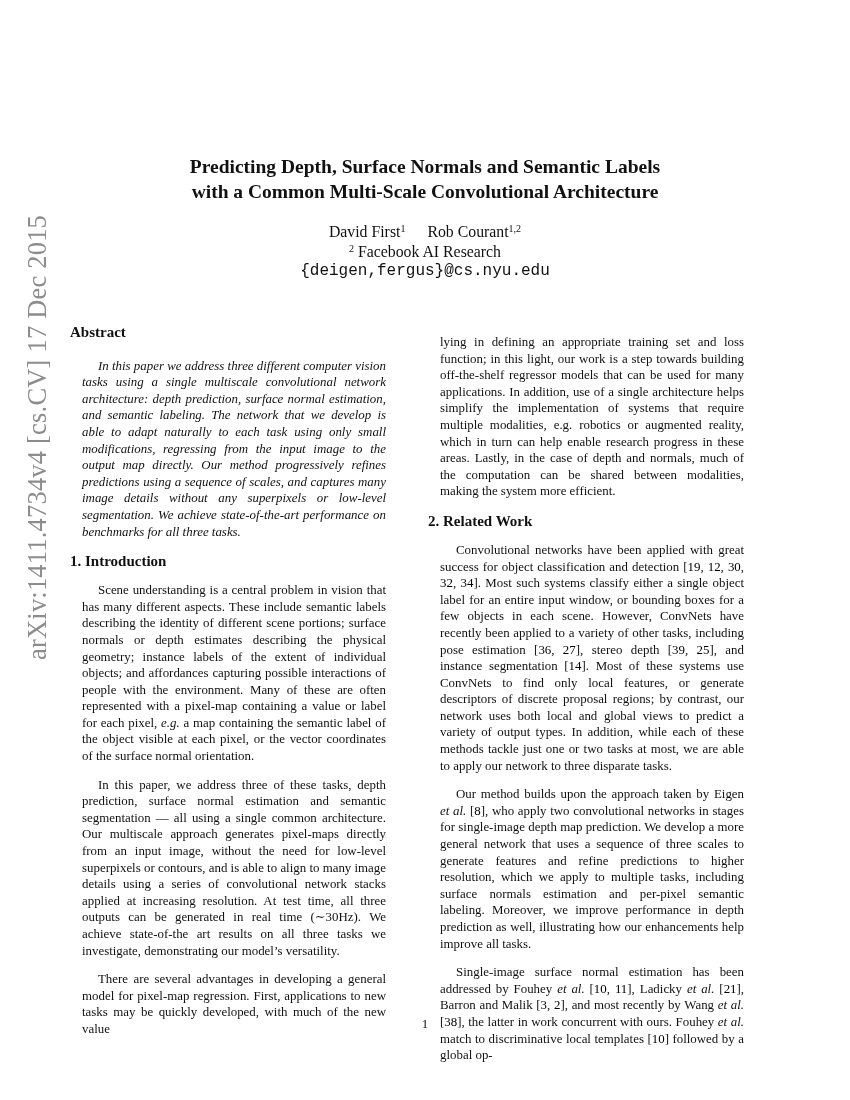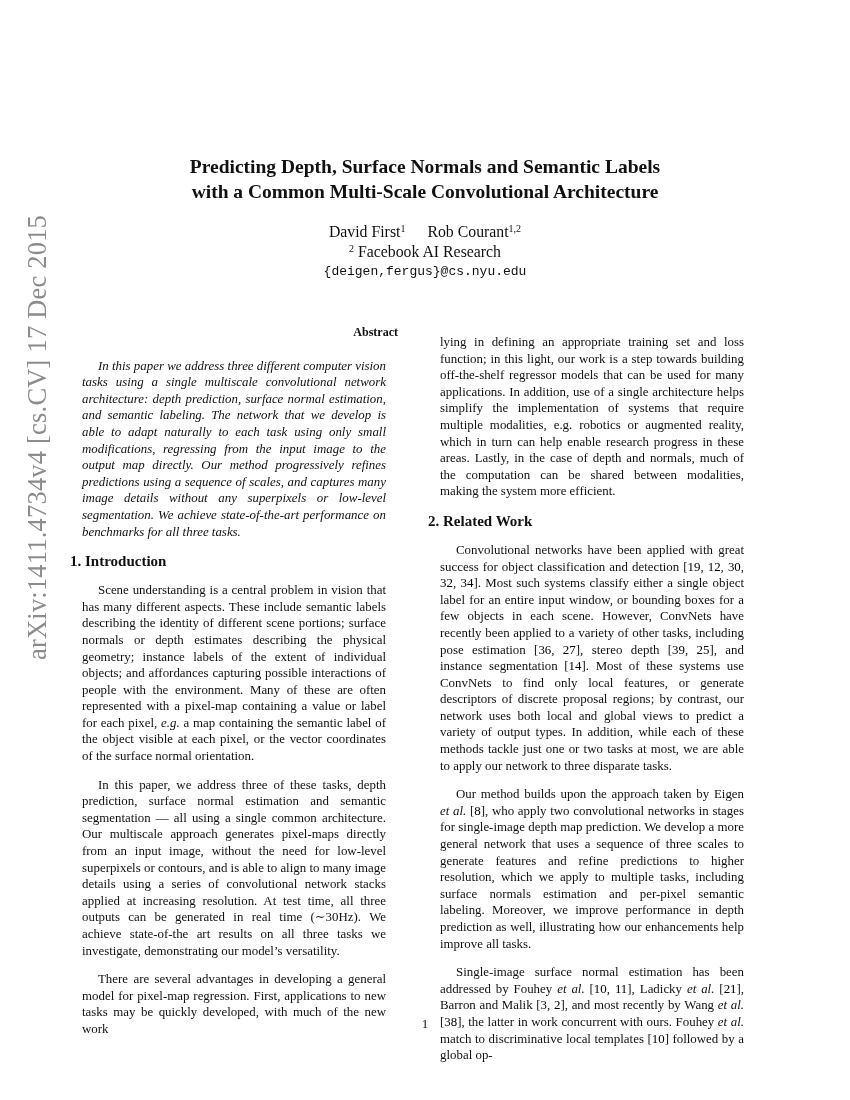--- a/index.html
+++ b/index.html
@@ -7,27 +7,27 @@
          font-family: "Liberation Serif", "DejaVu Serif", serif; color: #111; }
   .arxiv { position: absolute; left: 22px; top: 660px; width: 400px; transform-origin: 0 0;
            transform: rotate(-90deg); font-size: 26.5px; color: #8c8c8c; white-space: nowrap;
            font-family: "Liberation Serif", serif; letter-spacing: 0.2px; }
   .title { position: absolute; left: 100px; width: 650px; top: 144px; text-align: center;
            font-weight: bold; font-size: 19.5px; line-height: 25px; margin-top: 10px; }
   .authors { position: absolute; left: 100px; width: 650px; top: 222px; text-align: center;
              font-size: 15.8px; line-height: 19.5px; }
   .authors sup { font-size: 10px; vertical-align: 5px; line-height: 0; }
   .authors .gap { display: inline-block; width: 22px; }
-  .email { font-family: "Liberation Mono", monospace; font-size: 13px; display: block; margin-top: 1px; }
+  .email { font-family: "Liberation Mono", monospace; font-size: 16px; display: block; margin-top: 1px; }
   .col { position: absolute; top: 322px; width: 328px; font-size: 12.9px; line-height: 16.6px; text-align: justify; }
   .col.left { left: 70px; }
   .col.right { left: 428px; }
   .col p { margin: 12px; text-indent: 16px; hyphens: auto; }
   .col p.noindent { text-indent: 0; }
-  .abstract-h { text-align: right; font-weight: bold; font-size: 12px; margin: 2px 0 17px 0; }
+  .abstract-h { text-align: left; font-weight: bold; font-size: 15px; margin: 2px 0 17px 0; }
   .abstract { font-style: italic; }
   h2 { font-size: 15px; font-weight: bold; margin: 9px 0 3px 0; line-height: 18px; }
   .cite { color: #000000; }
   .pagenum { position: absolute; top: 1016px; left: 0; width: 850px; text-align: center; font-size: 13px; }
 </style>
 </head>
 <body>
 
 <div class="arxiv">arXiv:1411.4734v4  [cs.CV]  17 Dec 2015</div>
 
@@ -43,21 +43,21 @@
   <div><sup>2</sup> <span>Facebook AI Research</span></div>
   <span class="email">{deigen,fergus}@cs.nyu.edu</span>
 </div>
 
 <div class="col left">
   <div class="abstract-h">Abstract</div>
   <p class="abstract">In this paper we address three different computer vision tasks using a single multiscale convolutional network architecture: depth prediction, surface normal estimation, and semantic labeling. The network that we develop is able to adapt naturally to each task using only small modifications, regressing from the input image to the output map directly. Our method progressively refines predictions using a sequence of scales, and captures many image details without any superpixels or low-level segmentation. We achieve state-of-the-art performance on benchmarks for all three tasks.</p>
   <h2>1. Introduction</h2>
   <p><span>Scene understanding is a central problem in vision that has many different aspects. These include semantic labels describing the identity of different scene portions; surface normals or depth estimates describing the physical geometry; instance labels of the extent of individual objects; and affordances capturing possible interactions of people with the environment. Many of these are often represented with a pixel-map containing a value or label for each pixel, </span><i>e.g.</i><span> a map containing the semantic label of the object visible at each pixel, or the vector coordinates of the surface normal orientation.</span></p>
   <p>In this paper, we address three of these tasks, depth prediction, surface normal estimation and semantic segmentation — all using a single common architecture. Our multiscale approach generates pixel-maps directly from an input image, without the need for low-level superpixels or contours, and is able to align to many image details using a series of convolutional network stacks applied at increasing resolution. At test time, all three outputs can be generated in real time (∼30Hz). We achieve state-of-the art results on all three tasks we investigate, demonstrating our model’s versatility.</p>
-  <p>There are several advantages in developing a general model for pixel-map regression. First, applications to new tasks may be quickly developed, with much of the new work</p>
+  <p>There are several advantages in developing a general model for pixel-map regression. First, applications to new tasks may be quickly developed, with much of the new value</p>
 </div>
 
 <div class="col right">
   <p class="noindent">lying in defining an appropriate training set and loss function; in this light, our work is a step towards building off-the-shelf regressor models that can be used for many applications. In addition, use of a single architecture helps simplify the implementation of systems that require multiple modalities, e.g. robotics or augmented reality, which in turn can help enable research progress in these areas. Lastly, in the case of depth and normals, much of the computation can be shared between modalities, making the system more efficient.</p>
   <h2>2. Related Work</h2>
   <p><span>Convolutional networks have been applied with great success for object classification and detection [</span><a class="cite">19</a>, <a class="cite">12</a>, <a class="cite">30</a>, <a class="cite">32</a>, <a class="cite">34</a><span>]. Most such systems classify either a single object label for an entire input window, or bounding boxes for a few objects in each scene. However, ConvNets have recently been applied to a variety of other tasks, including pose estimation [</span><a class="cite">36</a>, <a class="cite">27</a><span>], stereo depth [</span><a class="cite">39</a>, <a class="cite">25</a><span>], and instance segmentation [</span><a class="cite">14</a><span>]. Most of these systems use ConvNets to find only local features, or generate descriptors of discrete proposal regions; by contrast, our network uses both local and global views to predict a variety of output types. In addition, while each of these methods tackle just one or two tasks at most, we are able to apply our network to three disparate tasks.</span></p>
   <p><span>Our method builds upon the approach taken by Eigen </span><i>et al.</i><span> [</span><a class="cite">8</a><span>], who apply two convolutional networks in stages for single-image depth map prediction. We develop a more general network that uses a sequence of three scales to generate features and refine predictions to higher resolution, which we apply to multiple tasks, including surface normals estimation and per-pixel semantic labeling. Moreover, we improve performance in depth prediction as well, illustrating how our enhancements help improve all tasks.</span></p>
   <p><span>Single-image surface normal estimation has been addressed by Fouhey </span><i>et al.</i><span> [</span><a class="cite">10</a>, <a class="cite">11</a><span>], Ladicky </span><i>et al.</i><span> [</span><a class="cite">21</a><span>], Barron and Malik [</span><a class="cite">3</a>, <a class="cite">2</a><span>], and most recently by Wang </span><i>et al.</i><span> [</span><a class="cite">38</a><span>], the latter in work concurrent with ours. Fouhey </span><i>et al.</i><span> match to discriminative local templates [</span><a class="cite">10</a><span>] followed by a global op-</span></p>
 </div>
 

